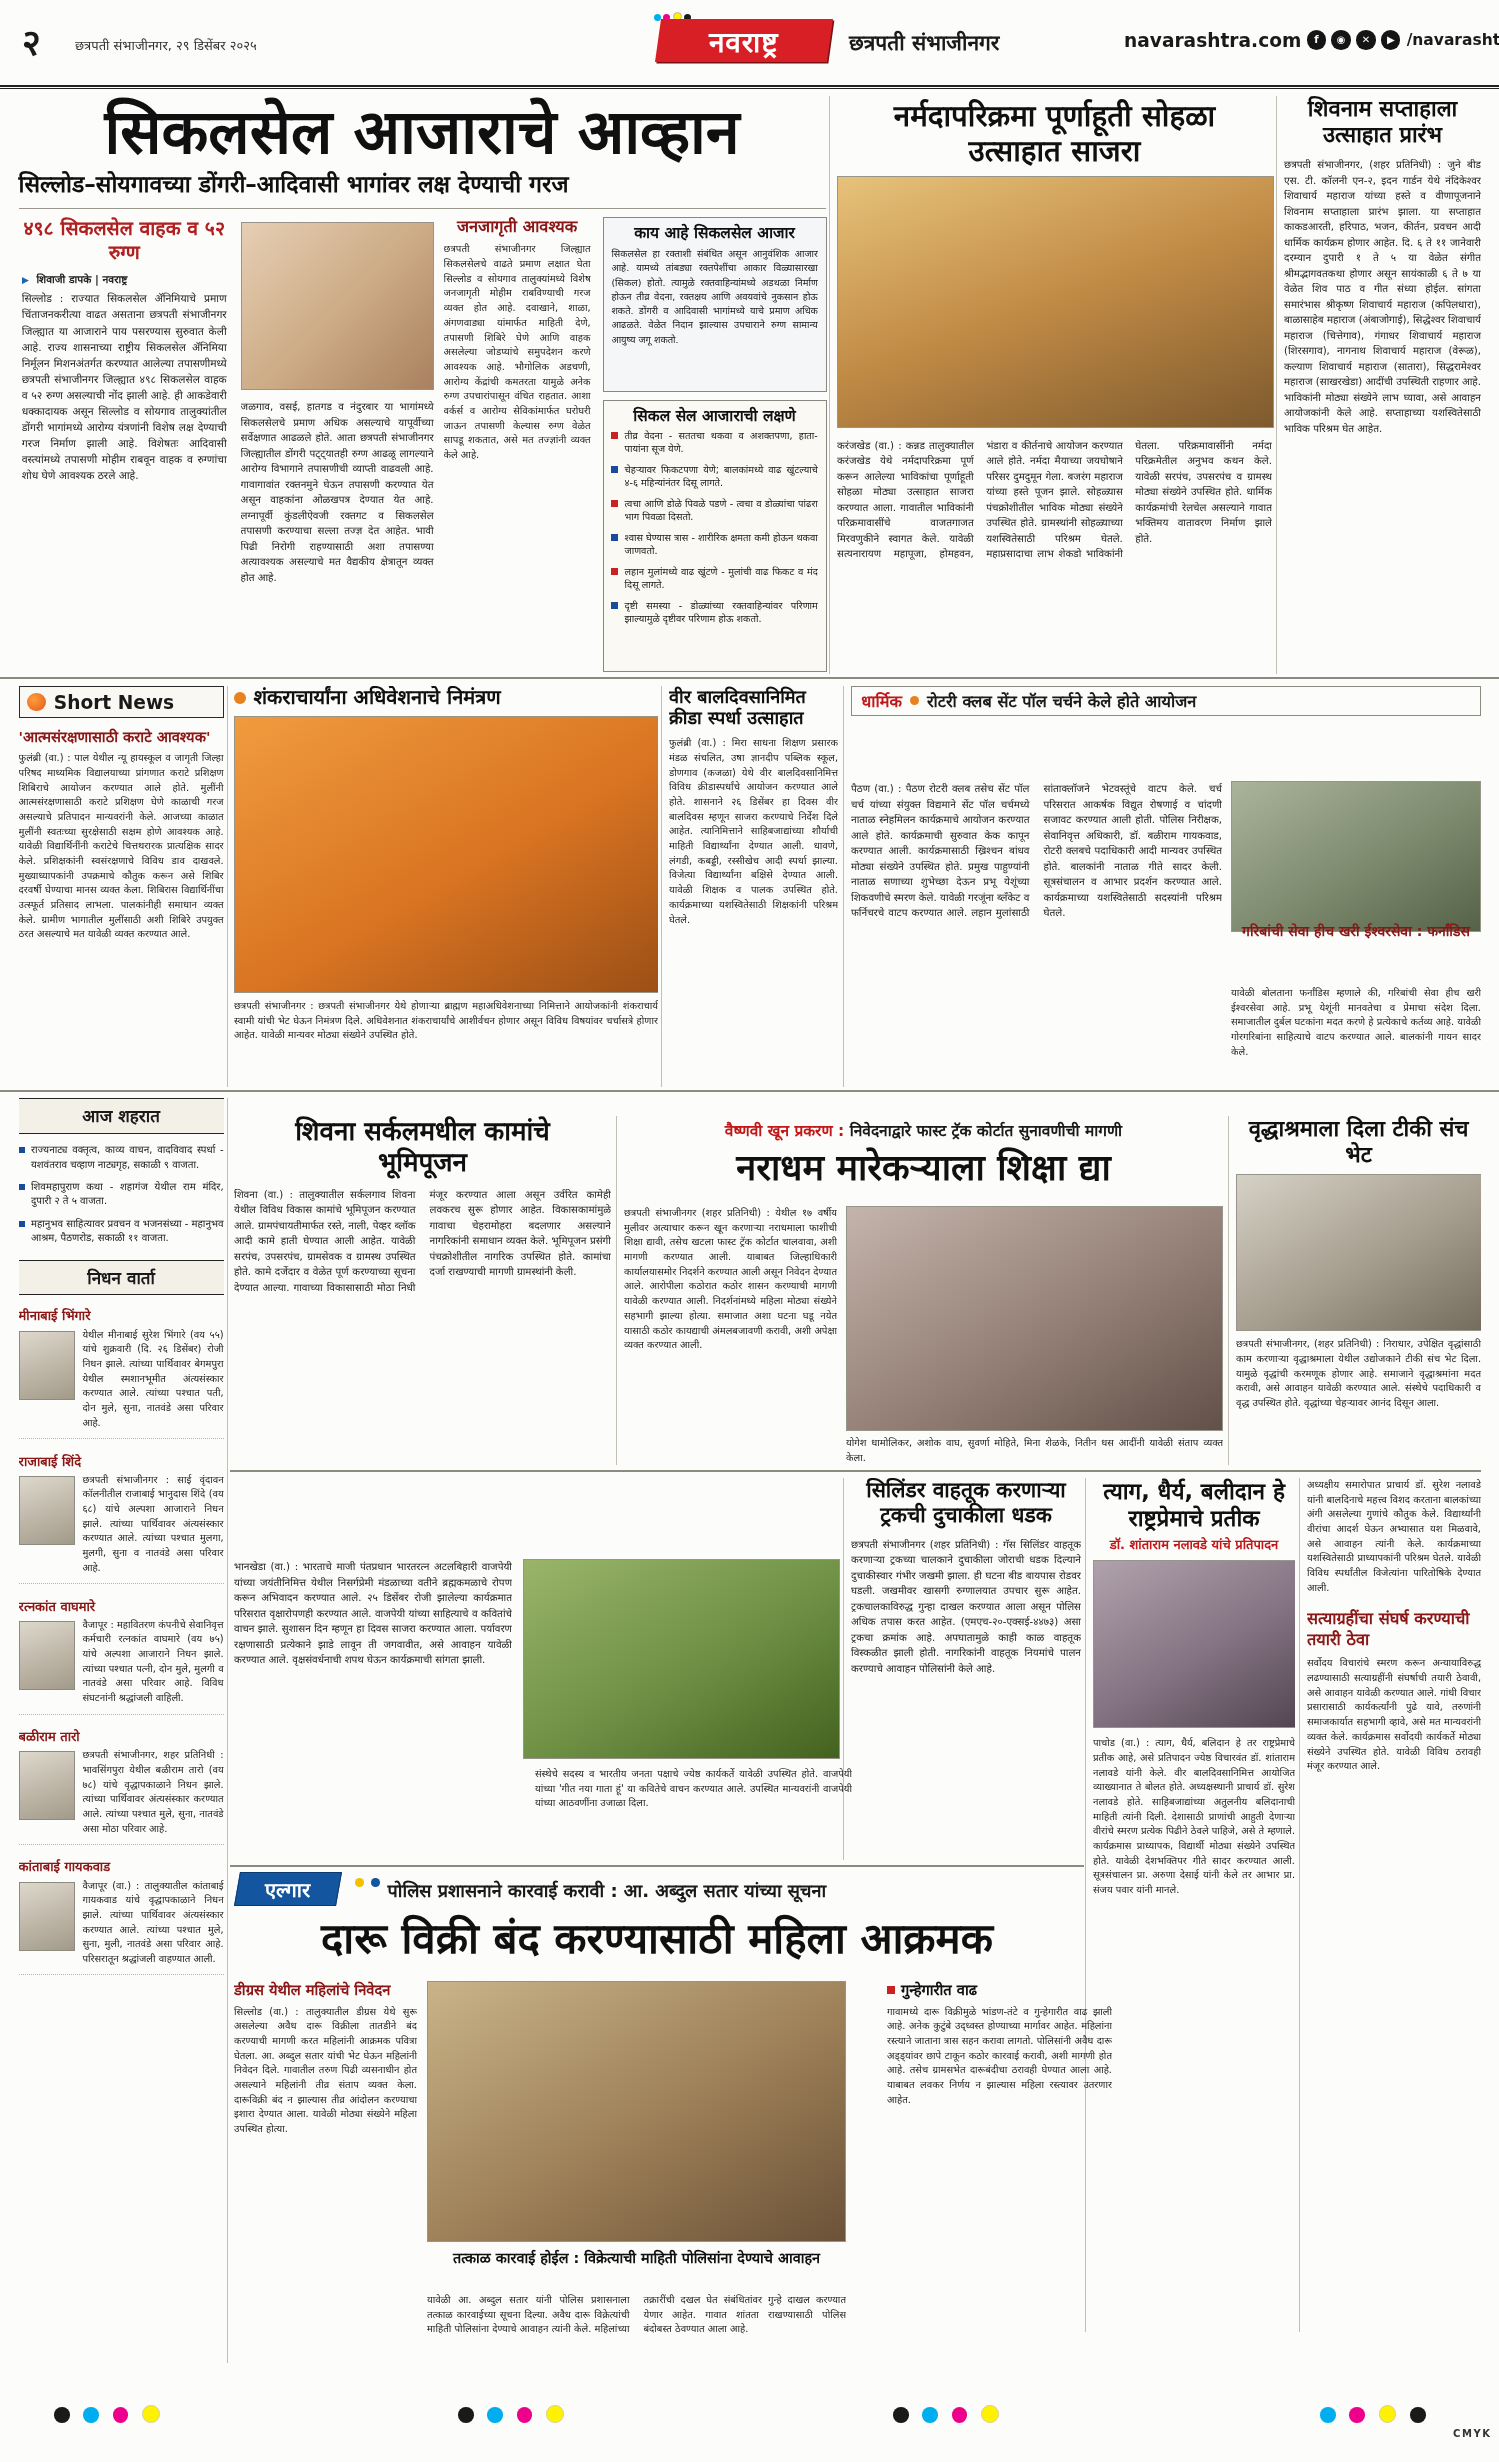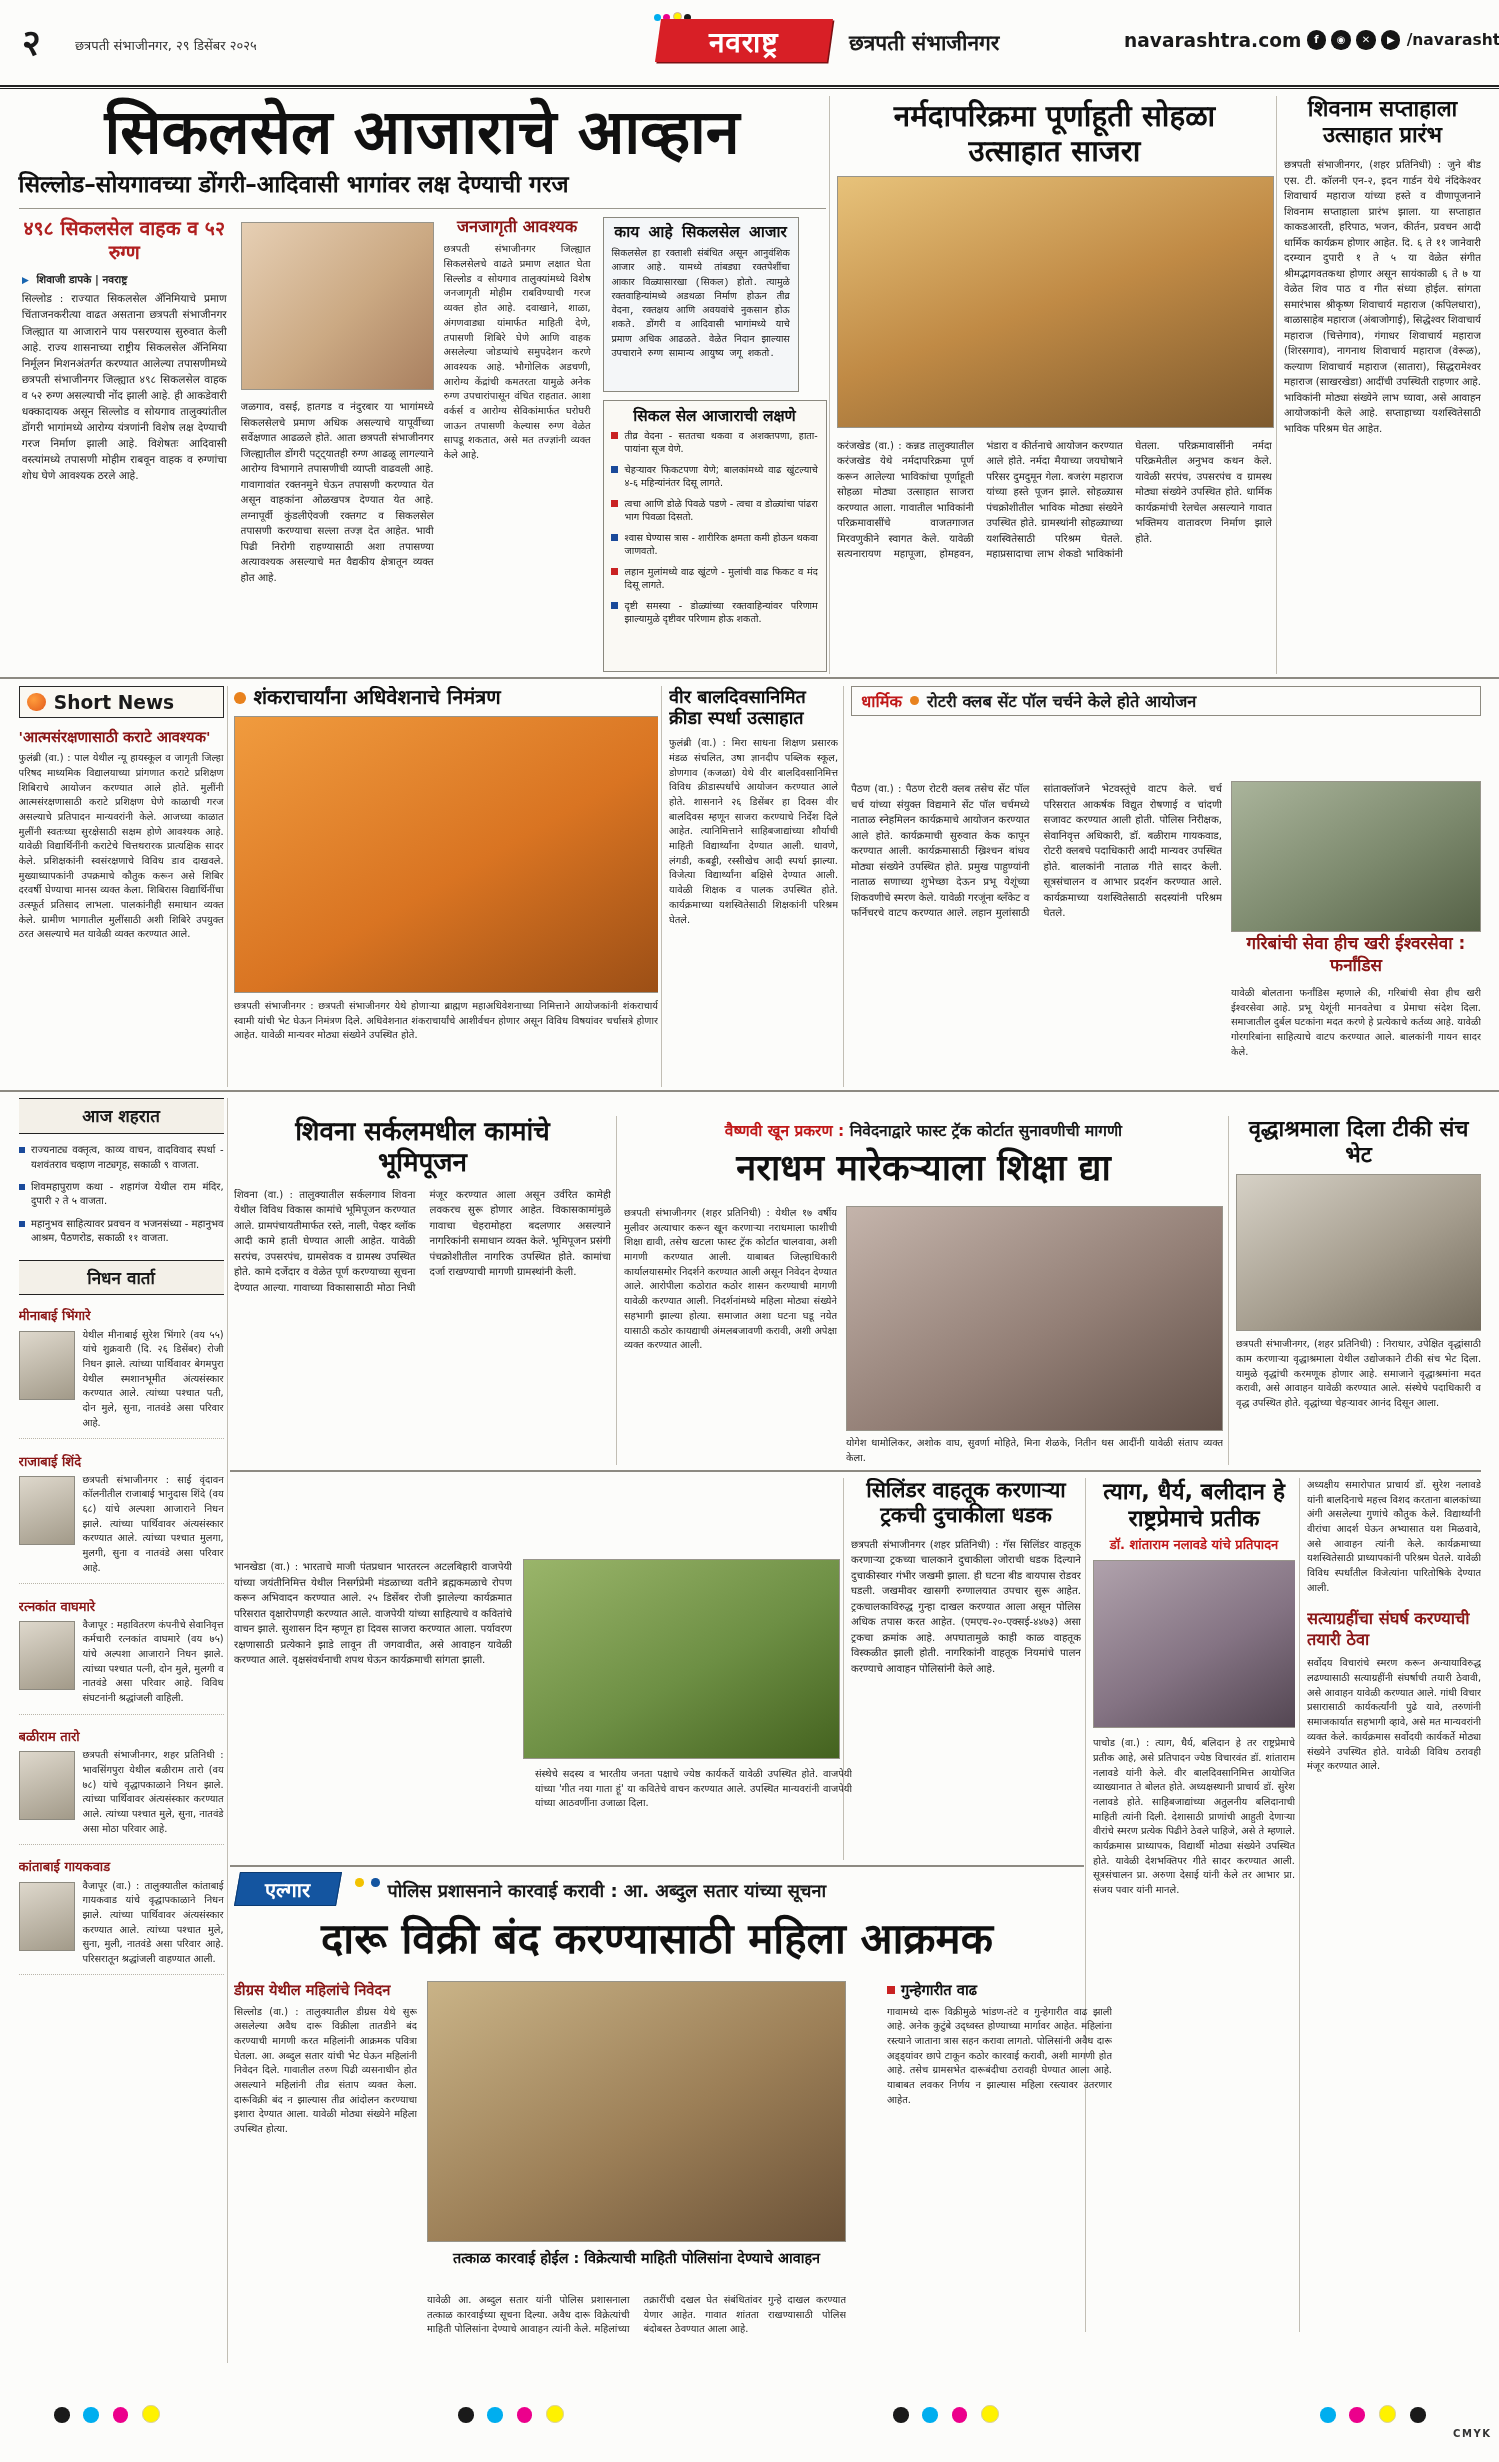--- a/index.html
+++ b/index.html
@@ -98,21 +98,21 @@
     </div>
 
     <div class="abs photo ph-hands" style="left:222px;top:126px;width:193px;height:168px;"></div>
     <div class="abs bt" style="left:222px;top:303px;width:193px;height:273px;">जळगाव, वसई, हातगड व नंदुरबार या भागांमध्ये सिकलसेलचे प्रमाण अधिक असल्याचे यापूर्वीच्या सर्वेक्षणात आढळले होते. आता छत्रपती संभाजीनगर जिल्ह्यातील डोंगरी पट्ट्यातही रुग्ण आढळू लागल्याने आरोग्य विभागाने तपासणीची व्याप्ती वाढवली आहे. गावागावांत रक्तनमुने घेऊन तपासणी करण्यात येत असून वाहकांना ओळखपत्र देण्यात येत आहे. लग्नापूर्वी कुंडलीऐवजी रक्तगट व सिकलसेल तपासणी करण्याचा सल्ला तज्ज्ञ देत आहेत. भावी पिढी निरोगी राहण्यासाठी अशा तपासण्या अत्यावश्यक असल्याचे मत वैद्यकीय क्षेत्रातून व्यक्त होत आहे.</div>
 
     <div class="abs" style="left:425px;top:121px;width:147px;height:455px;overflow:hidden;">
       <div class="hd center maroon" style="font-size:16.3px;margin-bottom:6.2px;">जनजागृती आवश्यक</div>
       <div class="bt-sm">छत्रपती संभाजीनगर जिल्ह्यात सिकलसेलचे वाढते प्रमाण लक्षात घेता सिल्लोड व सोयगाव तालुक्यांमध्ये विशेष जनजागृती मोहीम राबविण्याची गरज व्यक्त होत आहे. दवाखाने, शाळा, अंगणवाड्या यांमार्फत माहिती देणे, तपासणी शिबिरे घेणे आणि वाहक असलेल्या जोडप्यांचे समुपदेशन करणे आवश्यक आहे. भौगोलिक अडचणी, आरोग्य केंद्रांची कमतरता यामुळे अनेक रुग्ण उपचारांपासून वंचित राहतात. आशा वर्कर्स व आरोग्य सेविकांमार्फत घरोघरी जाऊन तपासणी केल्यास रुग्ण वेळेत सापडू शकतात, असे मत तज्ज्ञांनी व्यक्त केले आहे.</div>
     </div>
 
-    <div class="abs box" style="left:584px;top:121px;width:196px;height:175px;font-family:Liberation Mono, monospace;">
+    <div class="abs box" style="left:584px;top:121px;width:224px;height:175px;">
       <div class="hd center" style="font-size:15.5px;margin-bottom:4.7px;">काय आहे सिकलसेल आजार</div>
       <div class="bt-sm" style="font-size:9.5px;">सिकलसेल हा रक्ताशी संबंधित असून आनुवंशिक आजार आहे. यामध्ये तांबड्या रक्तपेशींचा आकार विळ्यासारखा (सिकल) होतो. त्यामुळे रक्तवाहिन्यांमध्ये अडथळा निर्माण होऊन तीव्र वेदना, रक्तक्षय आणि अवयवांचे नुकसान होऊ शकते. डोंगरी व आदिवासी भागांमध्ये याचे प्रमाण अधिक आढळते. वेळेत निदान झाल्यास उपचाराने रुग्ण सामान्य आयुष्य जगू शकतो.</div>
     </div>
 
     <div class="abs box" style="left:584px;top:304px;width:224px;height:272px;background:#faf9f4;">
       <div class="hd center" style="font-size:15.5px;margin-bottom:3.1px;">सिकल सेल आजाराची लक्षणे</div>
       <ul class="symp">
         <li>
             <span class="sq"></span>
             <span>तीव्र वेदना - सततचा थकवा व अशक्तपणा, हाता-पायांना सूज येणे.</span>
@@ -188,21 +188,21 @@
   <div class="abs vline" style="left:843px;top:686px;height:401px;"></div>
 
   <div class="abs" style="left:851px;top:686px;width:630px;height:401px;">
     <div class="abs kickbar" style="left:0;top:0;width:630px;height:29.5px;">
       <span class="redtx" style="font-size:16.3px;">धार्मिक</span>
       <span class="orange-dot" style="width:9.3px;height:9.3px;"></span>
       <span style="font-size:16.3px;">रोटरी क्लब सेंट पॉल चर्चने केले होते आयोजन</span>
     </div>
     <div class="abs bt cols2" style="left:0;top:95px;width:371px;height:304px;">पैठण (वा.) : पैठण रोटरी क्लब तसेच सेंट पॉल चर्च यांच्या संयुक्त विद्यमाने सेंट पॉल चर्चमध्ये नाताळ स्नेहमिलन कार्यक्रमाचे आयोजन करण्यात आले होते. कार्यक्रमाची सुरुवात केक कापून करण्यात आली. कार्यक्रमासाठी ख्रिश्चन बांधव मोठ्या संख्येने उपस्थित होते. प्रमुख पाहुण्यांनी नाताळ सणाच्या शुभेच्छा देऊन प्रभू येशूंच्या शिकवणीचे स्मरण केले. यावेळी गरजूंना ब्लँकेट व फर्निचरचे वाटप करण्यात आले. लहान मुलांसाठी सांताक्लॉजने भेटवस्तूंचे वाटप केले. चर्च परिसरात आकर्षक विद्युत रोषणाई व चांदणी सजावट करण्यात आली होती. पोलिस निरीक्षक, सेवानिवृत्त अधिकारी, डॉ. बळीराम गायकवाड, रोटरी क्लबचे पदाधिकारी आदी मान्यवर उपस्थित होते. बालकांनी नाताळ गीते सादर केली. सूत्रसंचालन व आभार प्रदर्शन करण्यात आले. कार्यक्रमाच्या यशस्वितेसाठी सदस्यांनी परिश्रम घेतले.</div>
     <div class="abs photo ph-group" style="left:380px;top:95px;width:250px;height:151px;"></div>
-    <div class="abs hd center maroon" style="left:380px;top:246px;width:250px;font-size:17px;line-height:1.3;">गरिबांची सेवा हीच खरी ईश्वरसेवा : फर्नांडिस</div>
+    <div class="abs hd center maroon" style="left:380px;top:236px;width:250px;font-size:14px;line-height:1.3;">गरिबांची सेवा हीच खरी ईश्वरसेवा : फर्नांडिस</div>
     <div class="abs bt-sm" style="left:380px;top:300px;width:250px;height:99px;">यावेळी बोलताना फर्नांडिस म्हणाले की, गरिबांची सेवा हीच खरी ईश्वरसेवा आहे. प्रभू येशूंनी मानवतेचा व प्रेमाचा संदेश दिला. समाजातील दुर्बल घटकांना मदत करणे हे प्रत्येकाचे कर्तव्य आहे. यावेळी गोरगरिबांना साहित्याचे वाटप करण्यात आले. बालकांनी गायन सादर केले.</div>
   </div>
 
   <div class="abs hline" style="left:0;top:1090px;width:1500px;height:1.6px;"></div>
 
   <div class="abs" style="left:18.6px;top:1098px;width:205px;height:1265px;overflow:hidden;">
     <div class="ruledhead">आज शहरात</div>
     <div style="margin-top:9.3px;">
       <div class="aaj-item">
           <span class="sq"></span>

